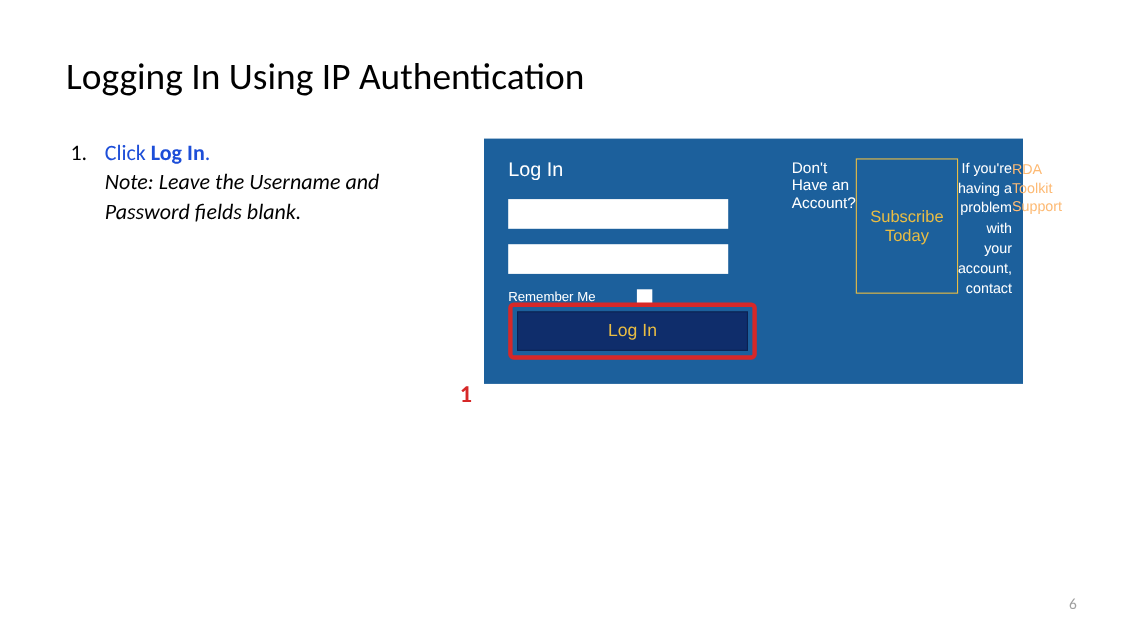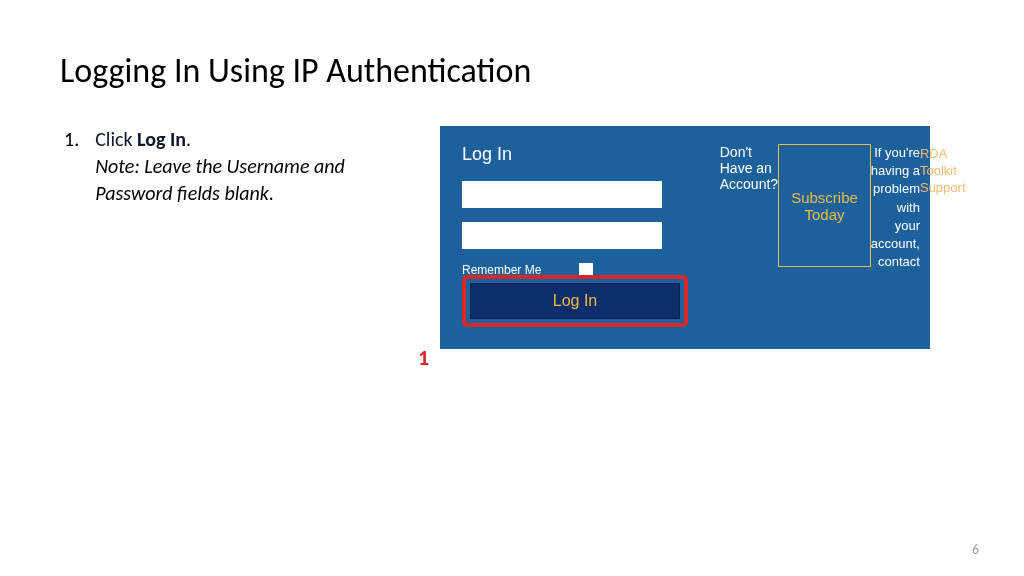--- a/index.html
+++ b/index.html
@@ -42,21 +42,21 @@
     }
     .instruction-number {
       margin-right: 16px;
       flex-shrink: 0;
       margin-left: 4px;
     }
     .instruction-body {
       flex: 1;
     }
     .instruction-line1 {
-      color: #0f172a;
+      color: #1d4ed8;
     }
     .bold-text {
       font-weight: bold;
     }
     .instruction-note {
       font-style: italic;
       color: #000000;
     }
     .panel-wrap {
       position: relative;

